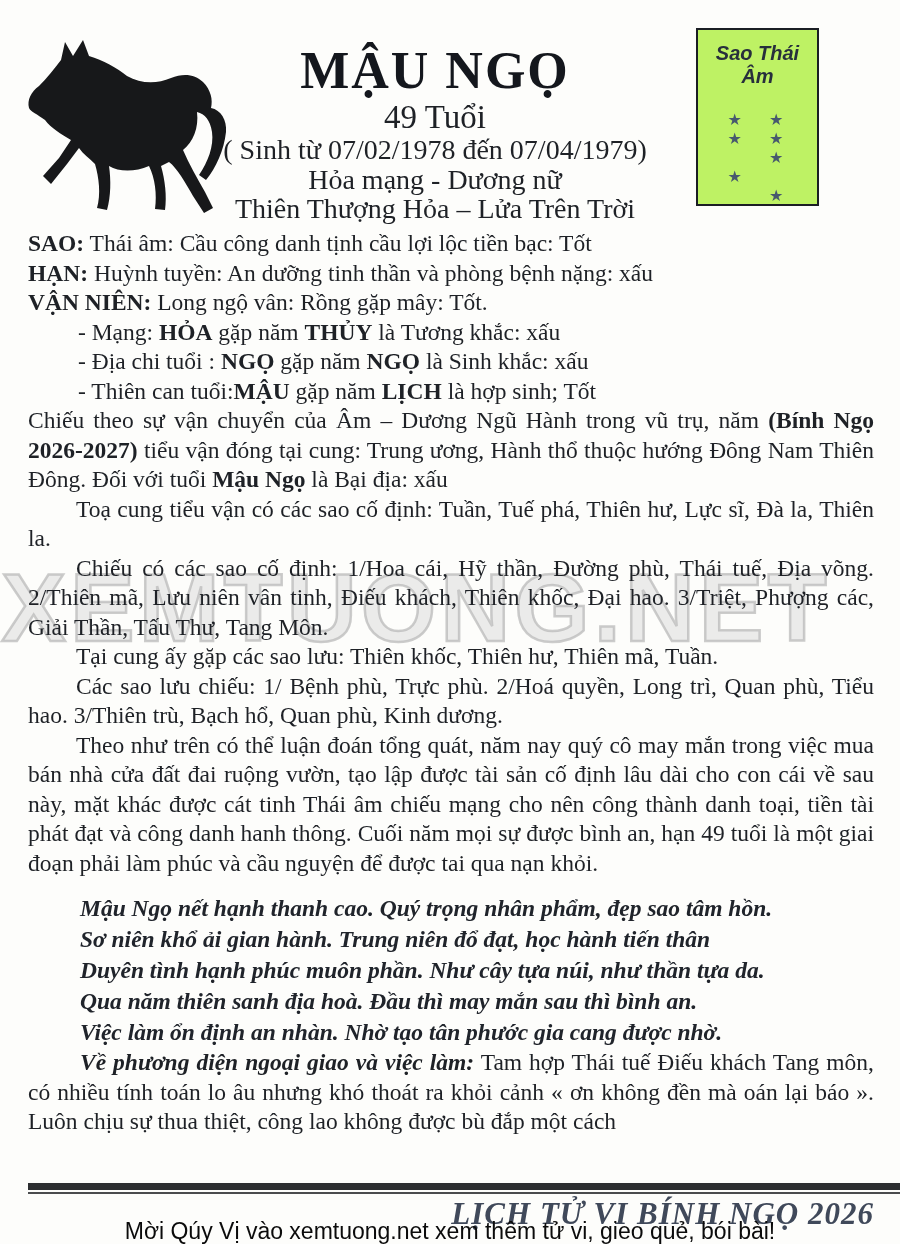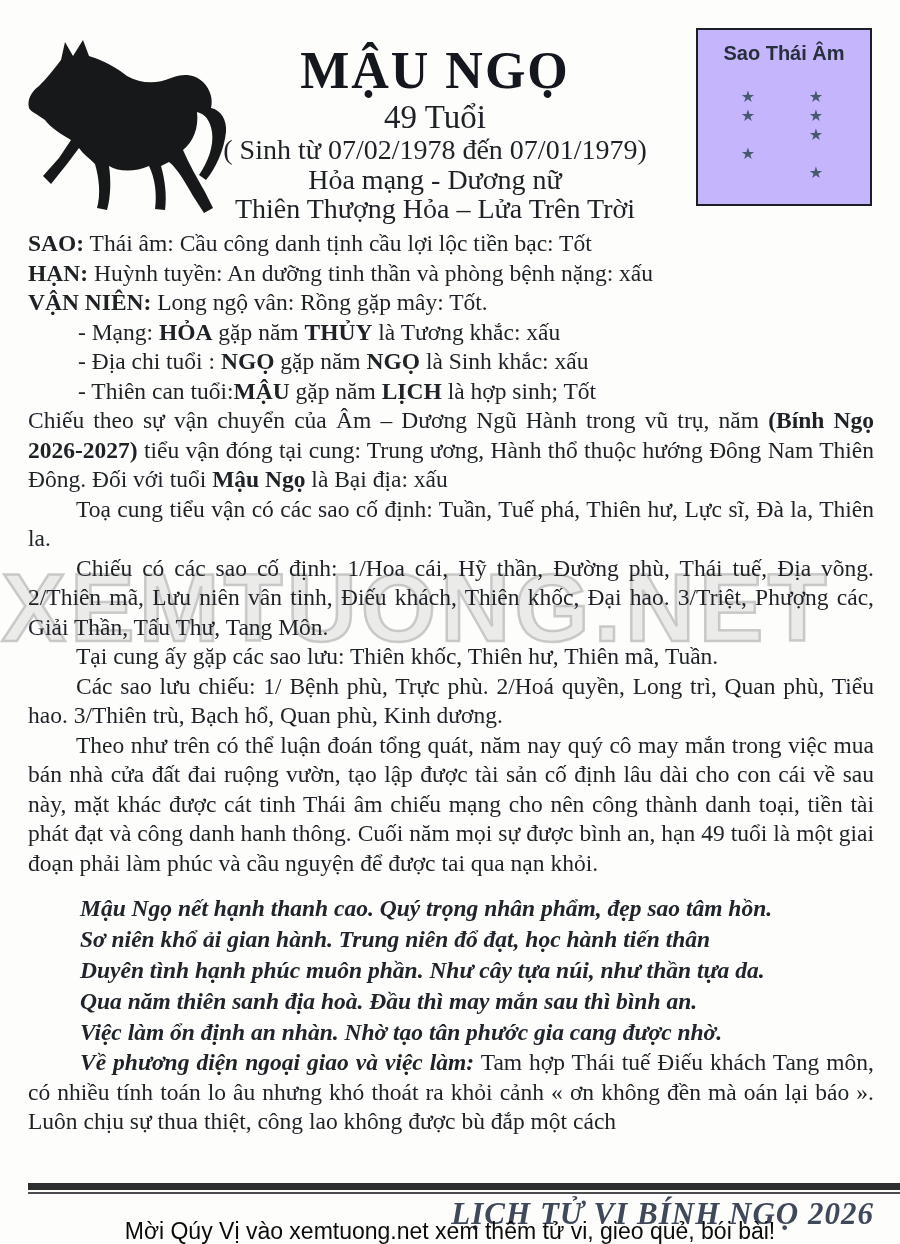--- a/index.html
+++ b/index.html
@@ -16,22 +16,22 @@
   .horse svg{width:100%;height:100%;}
   
   .header{position:absolute;left:205px;top:42px;width:460px;text-align:center;}
   .title{font-size:52px;line-height:58px;font-weight:bold;letter-spacing:2px;color:#14171d;}
   .age{font-size:33px;line-height:35px;}
   .birth{font-size:28px;line-height:30px;}
   .menh{font-size:28px;line-height:29px;}
   .napam{font-size:28px;line-height:29px;}
   
   .starbox{
-    position:absolute;left:696px;top:28px;width:176px;height:178px;
-    border:2.5px solid #1b1e24;background:#c4b5fd;box-sizing:border-box;
+    position:absolute;left:696px;top:28px;width:123px;height:178px;
+    border:2.5px solid #1b1e24;background:#bef264;box-sizing:border-box;font-style:italic;
   }
   .starbox-title{
     margin-top:12px;text-align:center;
     font-family:"Liberation Sans", sans-serif;
     font-weight:bold;font-size:20px;color:#272f3c;
   }
   .stargrid{
     display:grid;grid-template-columns:1fr 1fr;grid-auto-rows:19px;
     padding:22px 20px 0 16px;
   }
@@ -117,21 +117,21 @@
         L52,148 L36,168 L28,160
         L44,142 L56,124
         C46,118 36,112 30,104
         C22,98 16,96 14,92 Z"></path>
     </svg>
   </div>
 
   <div class="header">
     <div class="title">MẬU NGỌ</div>
     <div class="age">49 Tuổi</div>
-    <div class="birth">( Sinh từ 07/02/1978 đến 07/01/1979)</div>
+    <div class="birth">( Sinh từ 07/02/1978 đến 07/04/1979)</div>
     <div class="menh">Hỏa mạng - Dương nữ</div>
     <div class="napam">Thiên Thượng Hỏa – Lửa Trên Trời</div>
   </div>
 
   <div class="starbox">
     <div class="starbox-title">Sao Thái Âm</div>
     <div class="stargrid">
         <div class="star-cell" style="color: rgb(71, 89, 110);">★</div>
         <div class="star-cell" style="color: rgb(71, 89, 110);">★</div>
         <div class="star-cell" style="color: rgb(71, 89, 110);">★</div>

